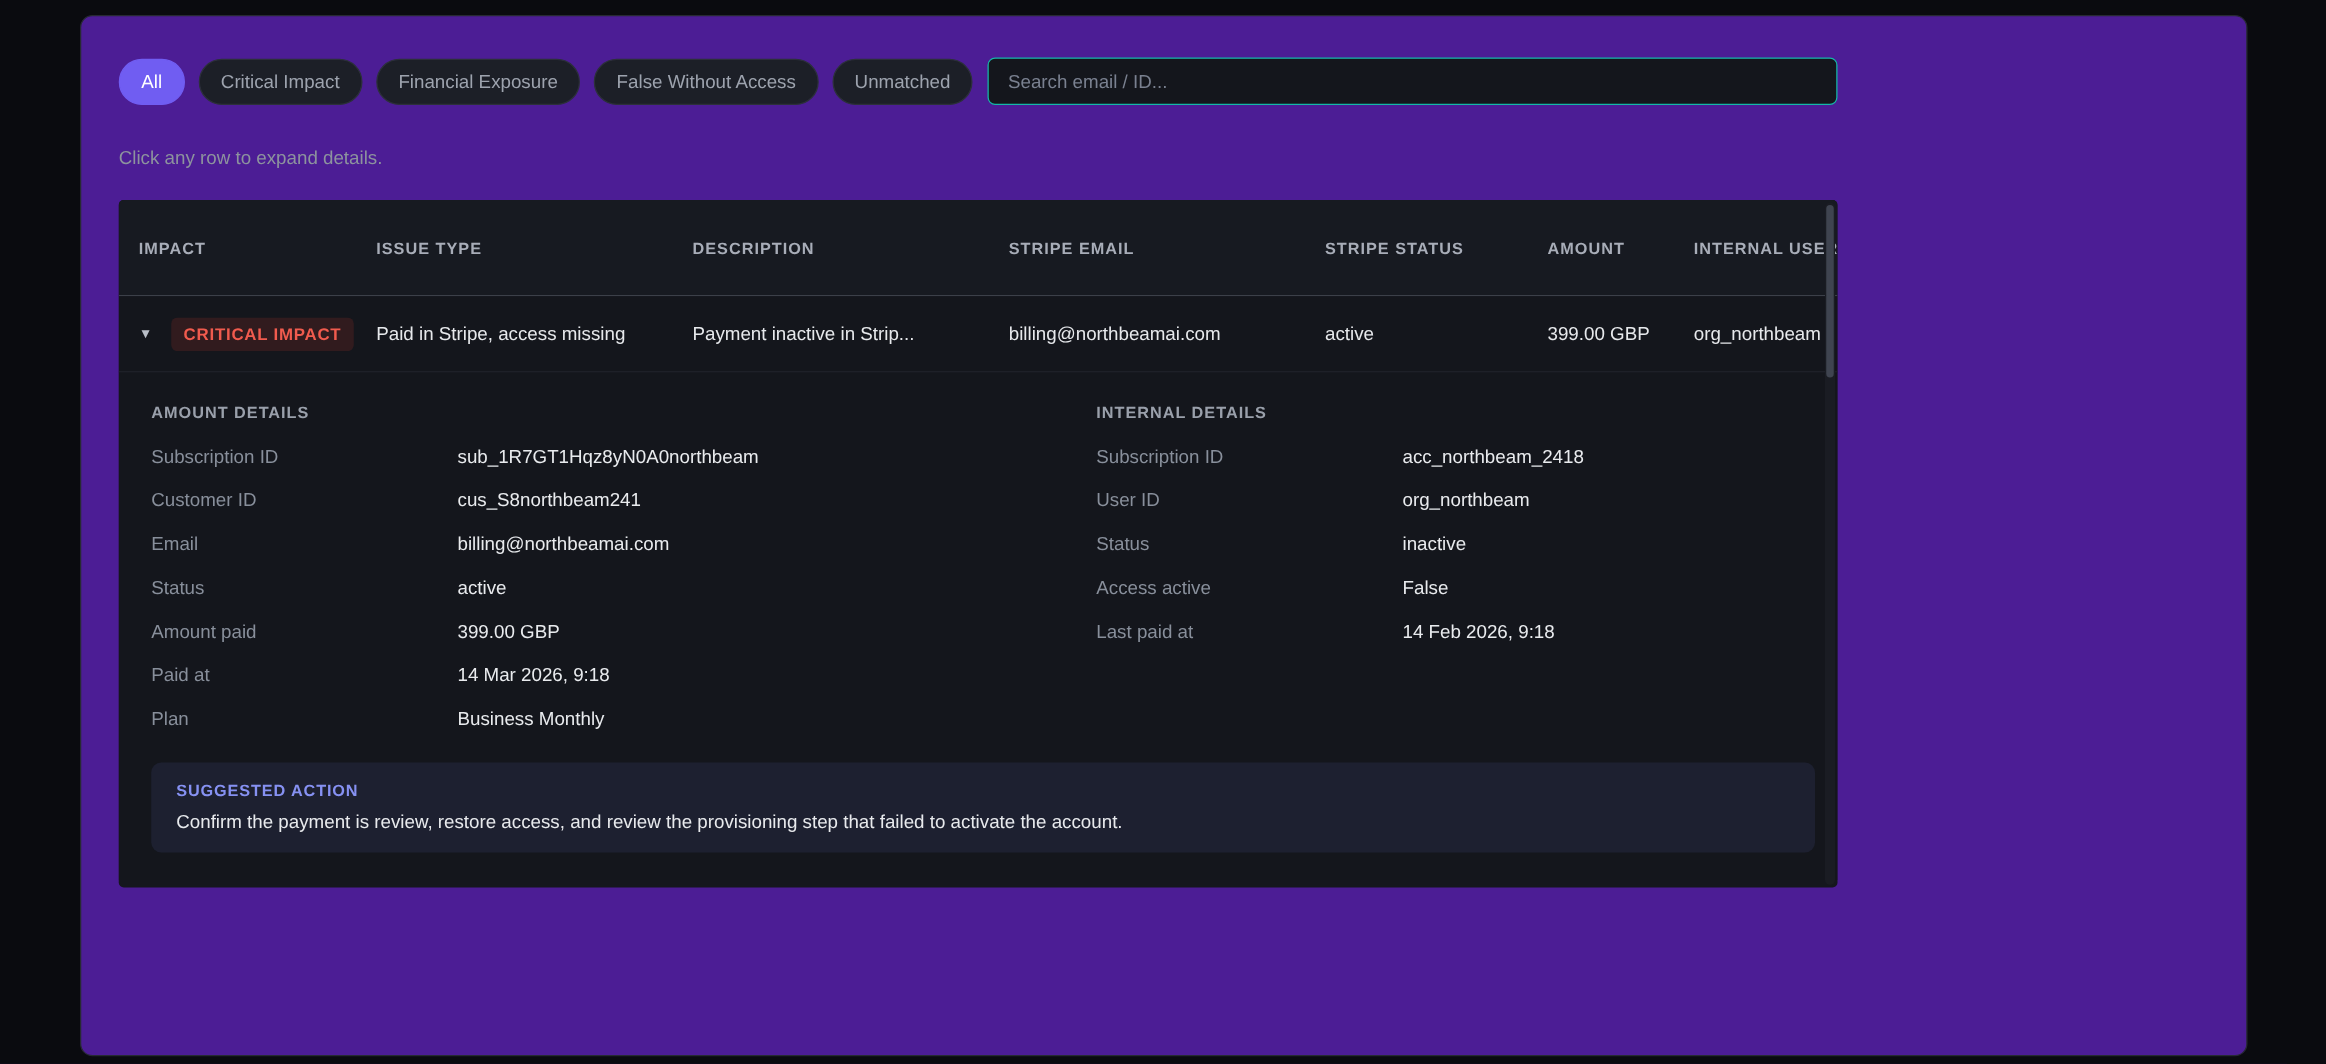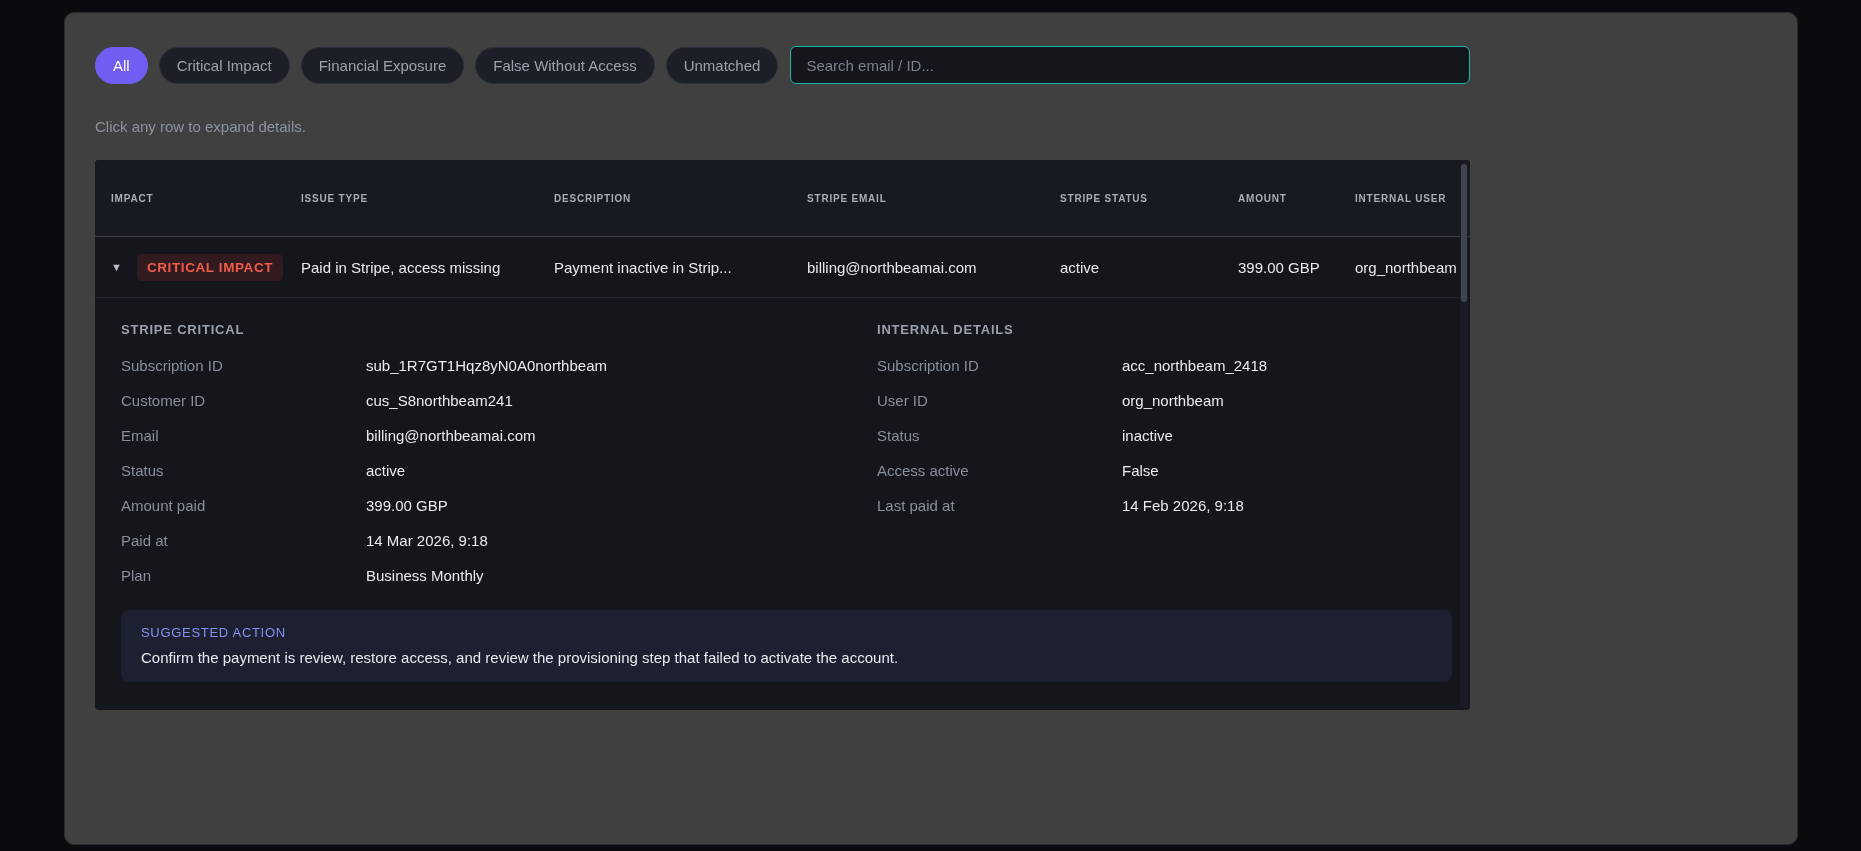--- a/index.html
+++ b/index.html
@@ -7,21 +7,21 @@
     width: 1861px; height: 851px;
     background: #0a0b0f;
     font-family: "Liberation Sans", "DejaVu Sans", sans-serif;
     overflow: hidden;
     color: #e7e9ec;
   }
   .panel {
     position: absolute;
     left: 64px; top: 12px;
     width: 1734px; height: 833px;
-    background: #404040;
+    background: #4c1d95;
     border: 1px solid #272a33;
     border-radius: 10px;
     padding: 33px 30px 0 30px;
   }
   .content { width: 1375px; }
   
   .toolbar { display: flex; align-items: center; width: 1375px; }
   .pills { display: flex; align-items: center; gap: 11px; }
   .pill {
     height: 37px;
@@ -76,21 +76,21 @@
     padding-left: 16px;
     white-space: nowrap;
   }
   .thead {
     height: 77px;
     background: #171a21;
     border-bottom: 1px solid #3c4049;
   }
   .th {
     color: #a8adb8;
-    font-size: 10px;
+    font-size: 13px;
     font-weight: 700;
     letter-spacing: 0.8px;
     overflow: hidden;
   }
   .trow {
     height: 61px;
     background: #14161c;
     border-bottom: 1px solid #22252d;
     cursor: pointer;
   }
@@ -132,21 +132,21 @@
   .suggest {
     margin-top: 10px;
     width: 1331px;
     background: #1d2030;
     border-radius: 8px;
     padding: 15px 20px 16px 20px;
   }
   .s-title {
     color: #8691f2;
     font-size: 13px;
-    font-weight: 400;
+    font-weight: 700;
     letter-spacing: 0.7px;
     margin-bottom: 9px;
   }
   .s-text { color: #e8eaed; font-size: 15px; }
   
   .scrollbar {
     position: absolute;
     top: 2px; right: 2px; bottom: 2px;
     width: 8px;
     background: #1a1c23;
@@ -202,21 +202,21 @@
         <div class="td">billing@northbeamai.com</div>
         <div class="td">active</div>
         <div class="td">399.00 GBP</div>
         <div class="td">org_northbeam</div>
       </div>
 
       <div class="expanded">
         <div class="detail-cols">
 
           <div class="detail-col-left">
-            <div class="sec-title">STRIPE CRITICAL</div>
+            <div class="sec-title">AMOUNT DETAILS</div>
             <div class="field">
               <div class="flabel">Subscription ID</div>
               <div class="fvalue">sub_1R7GT1Hqz8yN0A0northbeam</div>
             </div>
             <div class="field">
               <div class="flabel">Customer ID</div>
               <div class="fvalue">cus_S8northbeam241</div>
             </div>
             <div class="field">
               <div class="flabel">Email</div>

